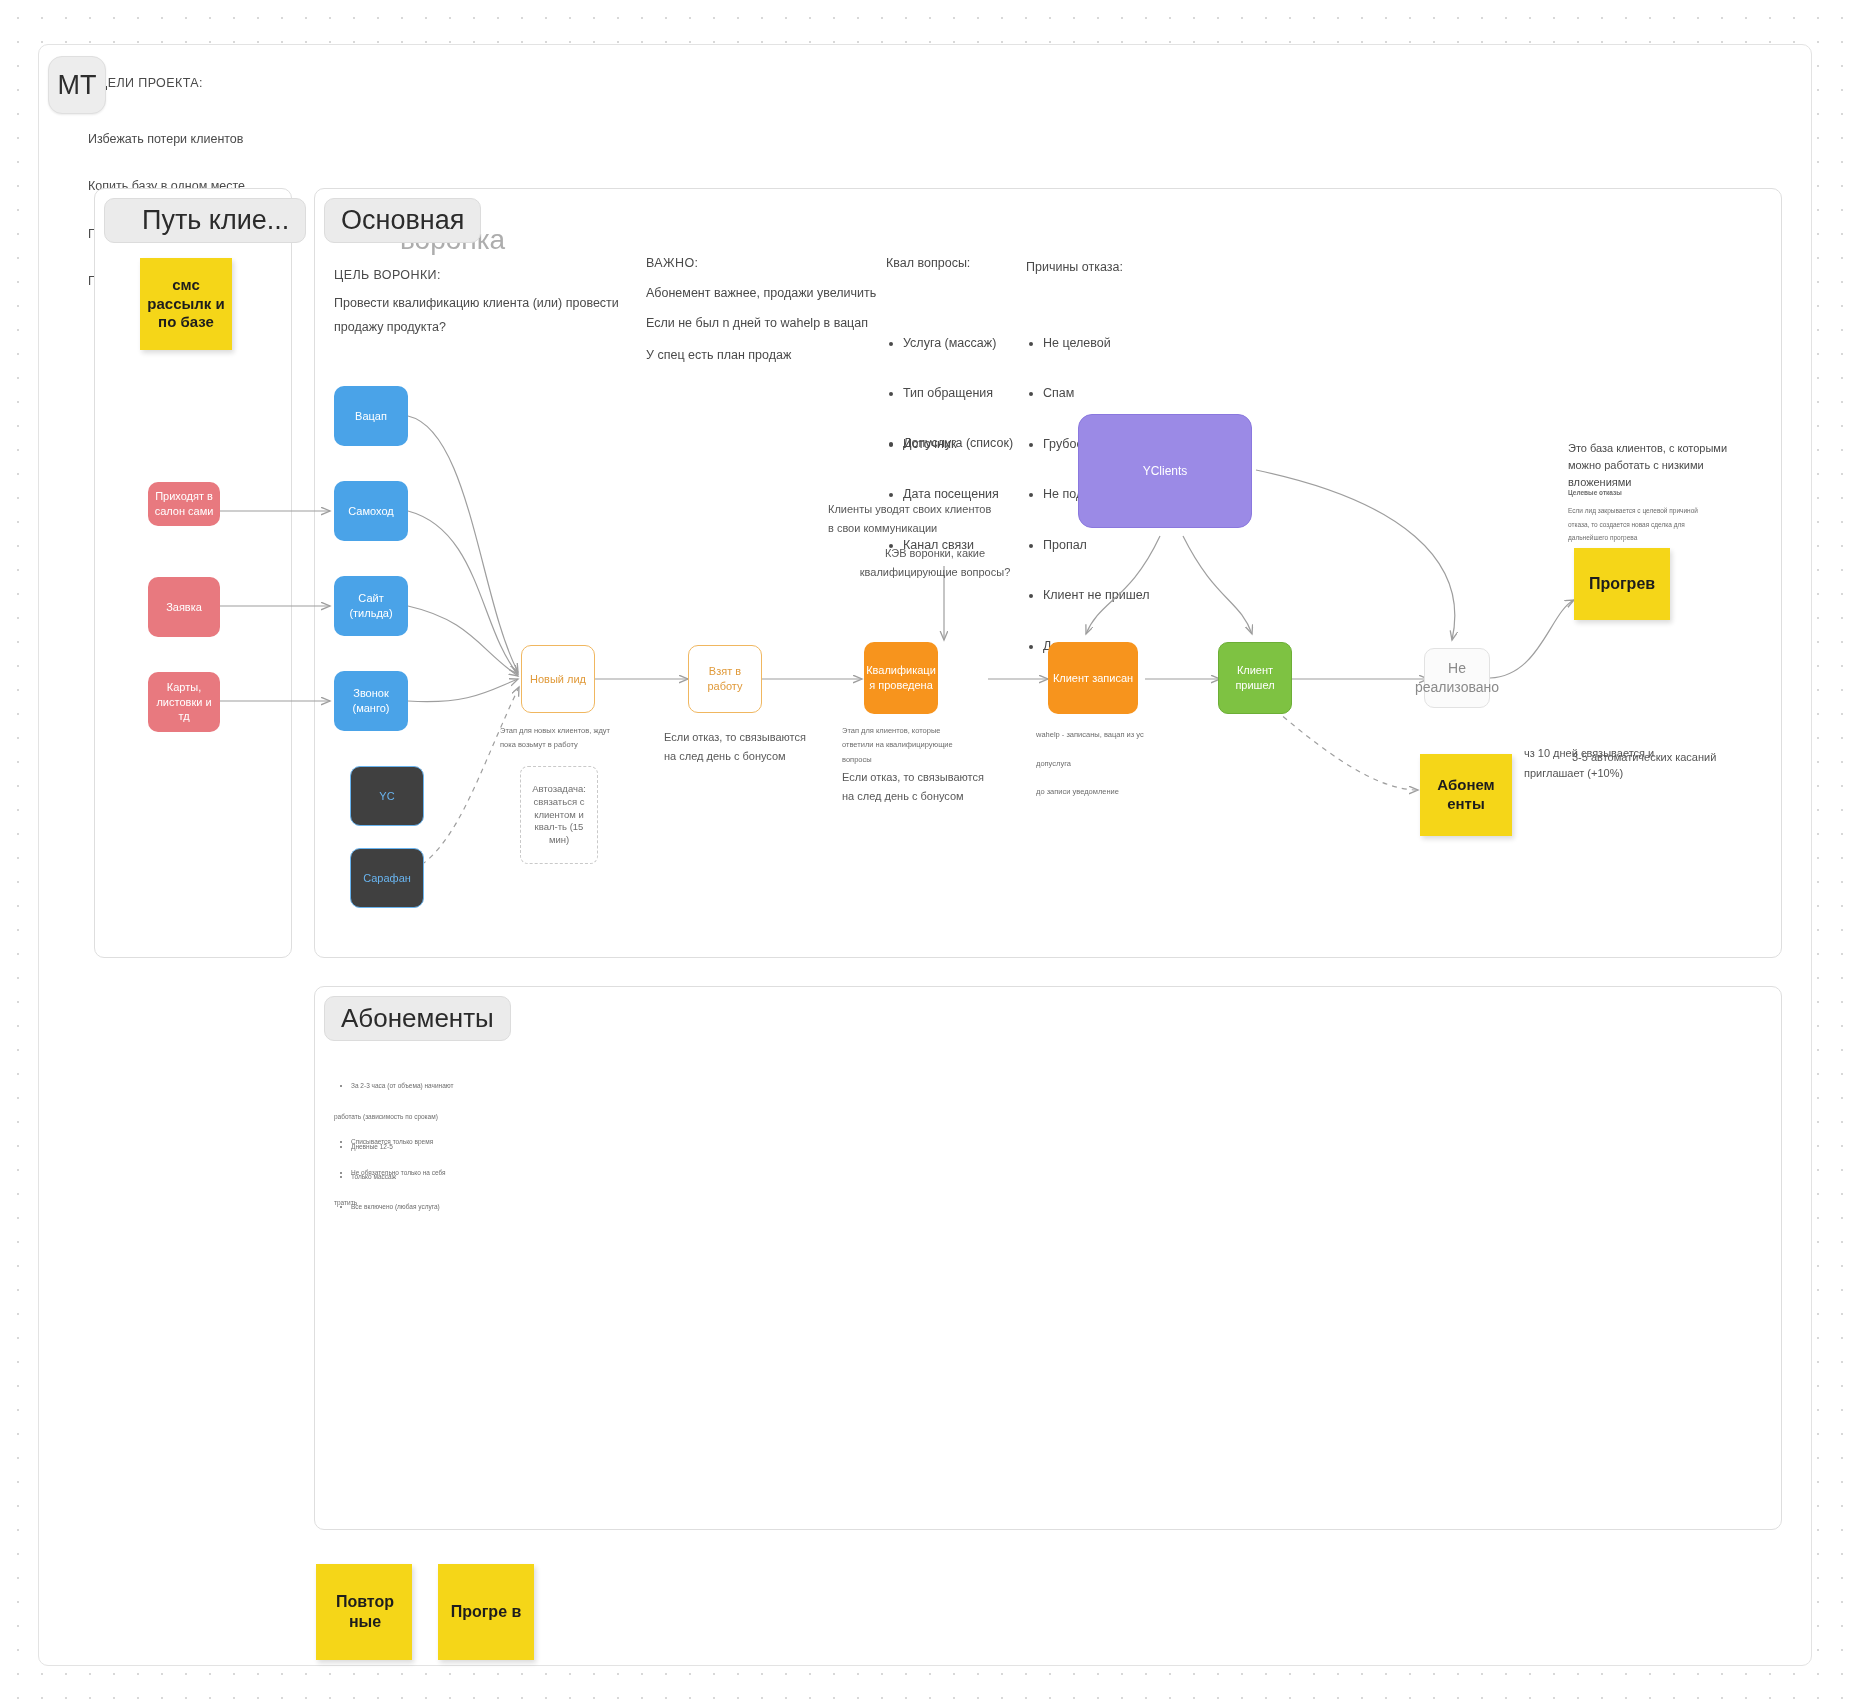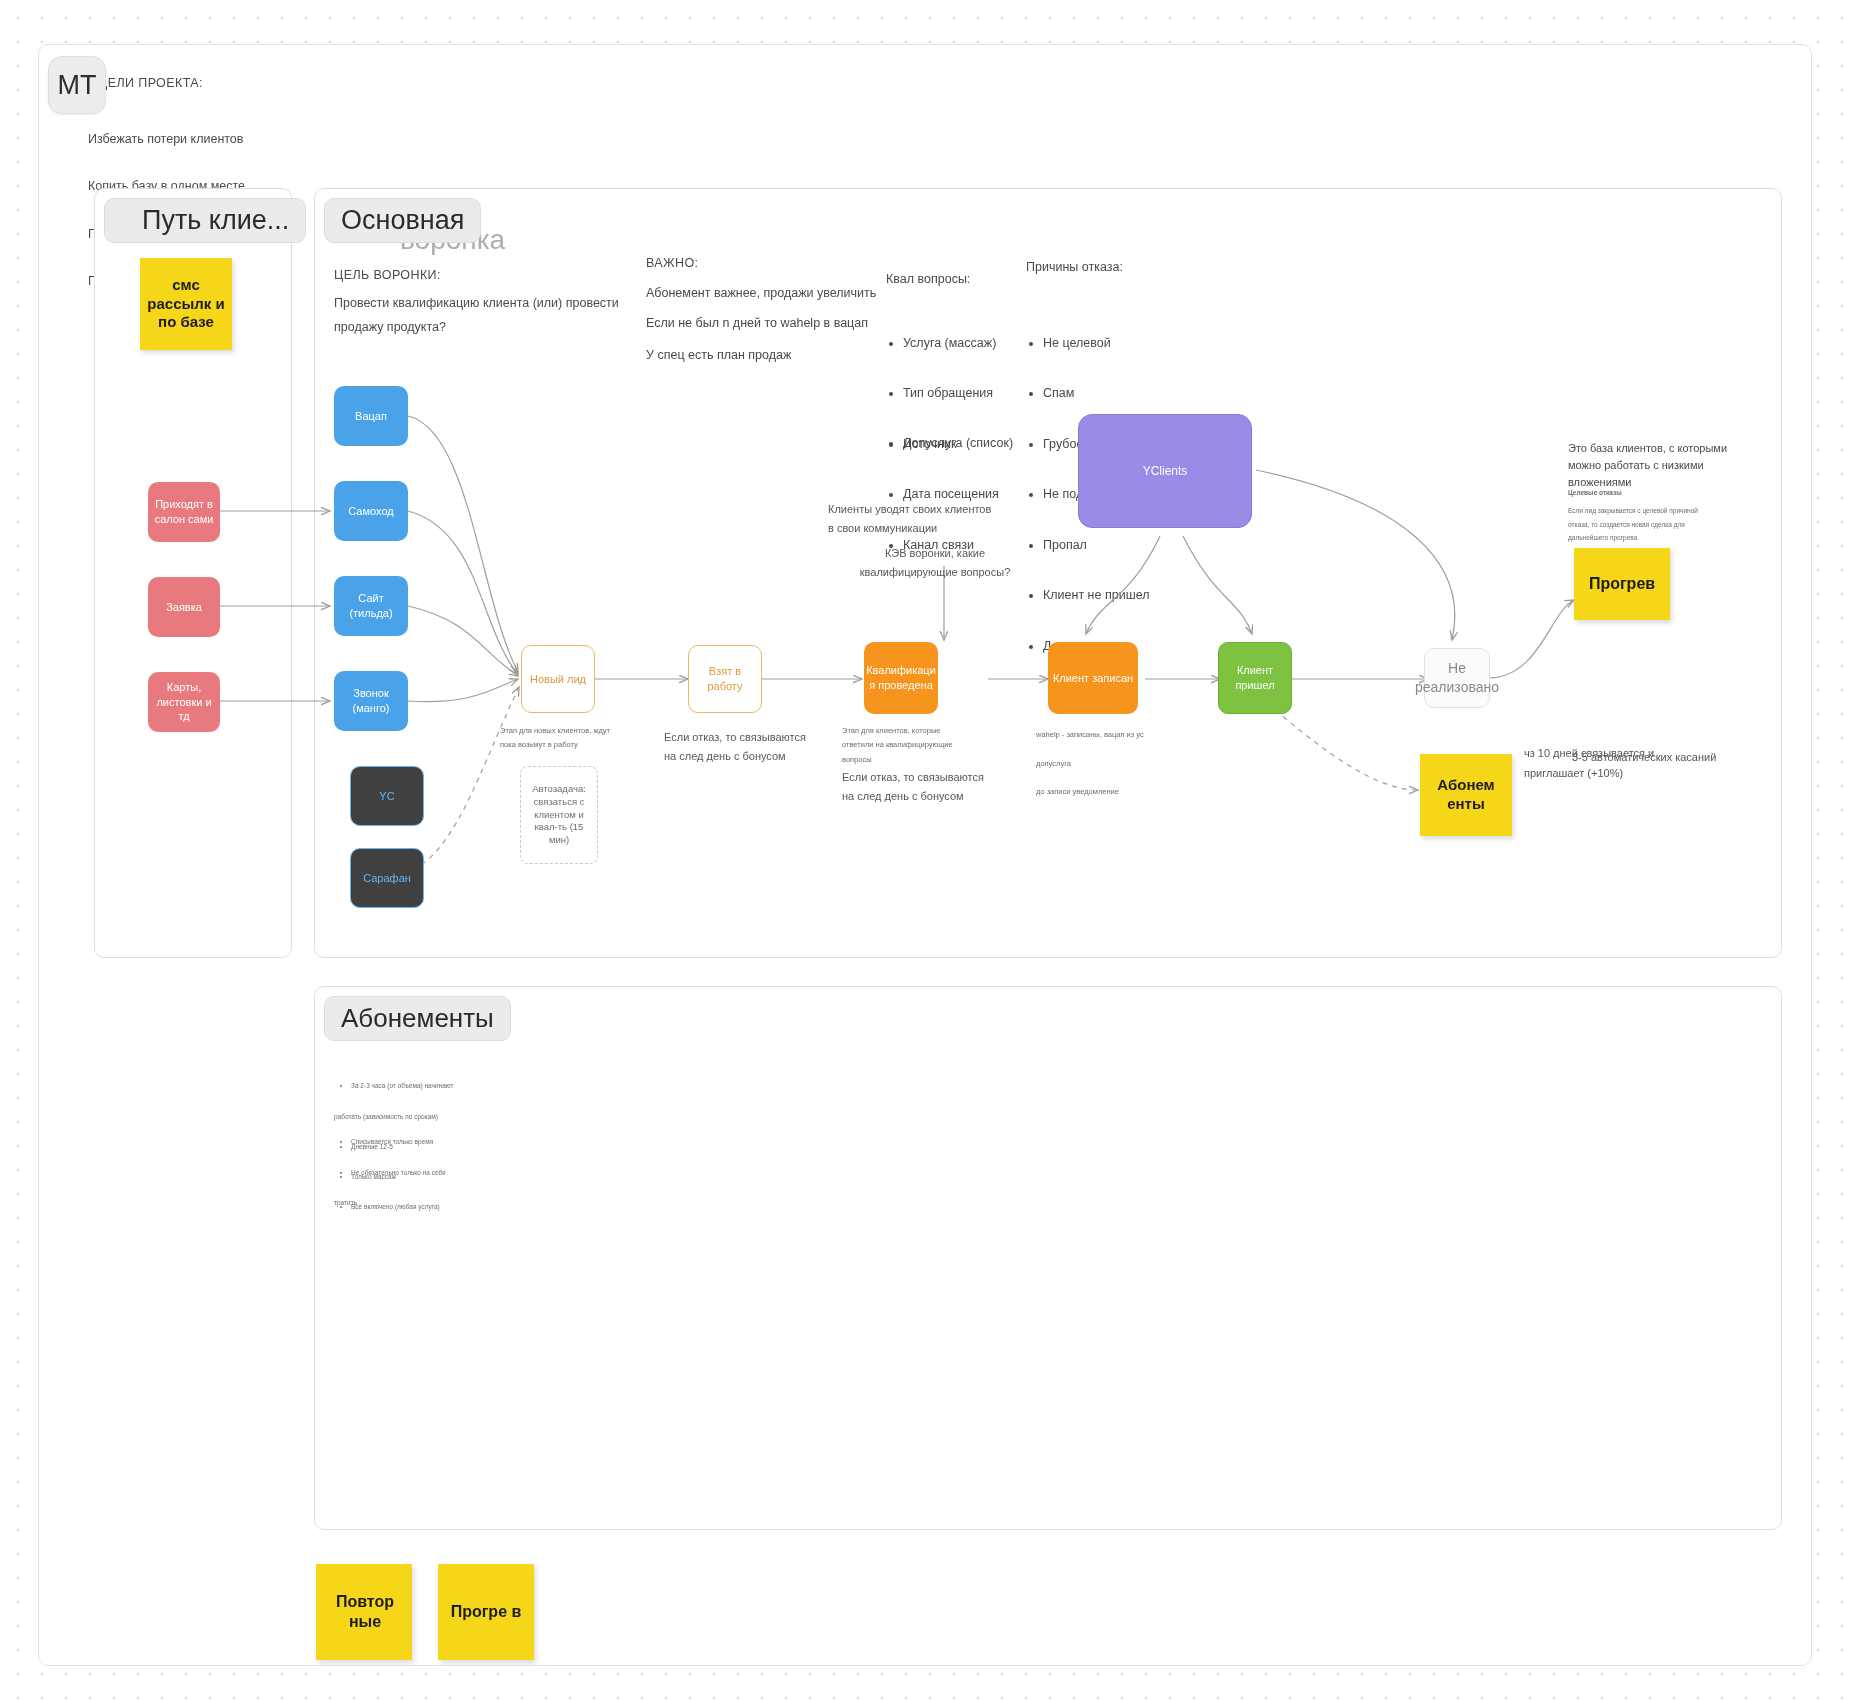--- a/index.html
+++ b/index.html
@@ -119,21 +119,21 @@
 
 <div class="txt caps abs" style="left:334px;top:264px;">ЦЕЛЬ ВОРОНКИ:</div>
 <div class="txt abs" style="left:334px;top:292px;width:290px;">Провести квалификацию клиента (или) провести
 продажу продукта?</div>
 
 <div class="txt caps abs" style="left:646px;top:252px;">ВАЖНО:</div>
 <div class="txt abs" style="left:646px;top:282px;width:270px;">Абонемент важнее, продажи увеличить</div>
 <div class="txt abs" style="left:646px;top:312px;width:270px;">Если не был n дней то wahelp в вацап</div>
 <div class="txt abs" style="left:646px;top:344px;width:270px;">У спец есть план продаж</div>
 
-<div class="txt abs" style="left:886px;top:268px;">Квал вопросы:</div>
+<div class="txt abs" style="left:886px;top:252px;">Квал вопросы:</div>
 <div class="txt abs" style="left:886px;top:284px;">
   <ul>
     <li>Услуга (массаж)</li>
     <li>Тип обращения</li>
     <li>Источник</li>
     <li>Дата посещения</li>
     <li>Канал связи</li>
   </ul>
 </div>
 <div class="txt abs" style="left:886px;top:384px;">
@@ -187,21 +187,21 @@
     <path d="M1256,470 C1400,500 1470,560 1452,640"></path>
   </g>
   <g fill="none" stroke="#9e9e9e" stroke-width="1.2">
 
     <path d="M1490,678 C1540,676 1550,612 1574,600" marker-end="url(#ah)"></path>
 
     <path d="M1253,690 C1330,760 1380,790 1418,790" stroke-dasharray="5,5" marker-end="url(#ah)"></path>
   </g>
 </svg>
 
-<div class="node red" style="left:148px;top:482px;width:72px;height:60px;">Приходят в
+<div class="node red" style="left:148px;top:482px;width:72px;height:44px;">Приходят в
 салон сами</div>
 <div class="node red" style="left:148px;top:577px;width:72px;height:60px;">Заявка</div>
 <div class="node red" style="left:148px;top:672px;width:72px;height:60px;">Карты,
 листовки и тд</div>
 
 <div class="node blue" style="left:334px;top:386px;width:74px;height:60px;">Вацап</div>
 <div class="node blue" style="left:334px;top:481px;width:74px;height:60px;">Самоход</div>
 <div class="node blue" style="left:334px;top:576px;width:74px;height:60px;">Сайт
 (тильда)</div>
 <div class="node blue" style="left:334px;top:671px;width:74px;height:60px;">Звонок

